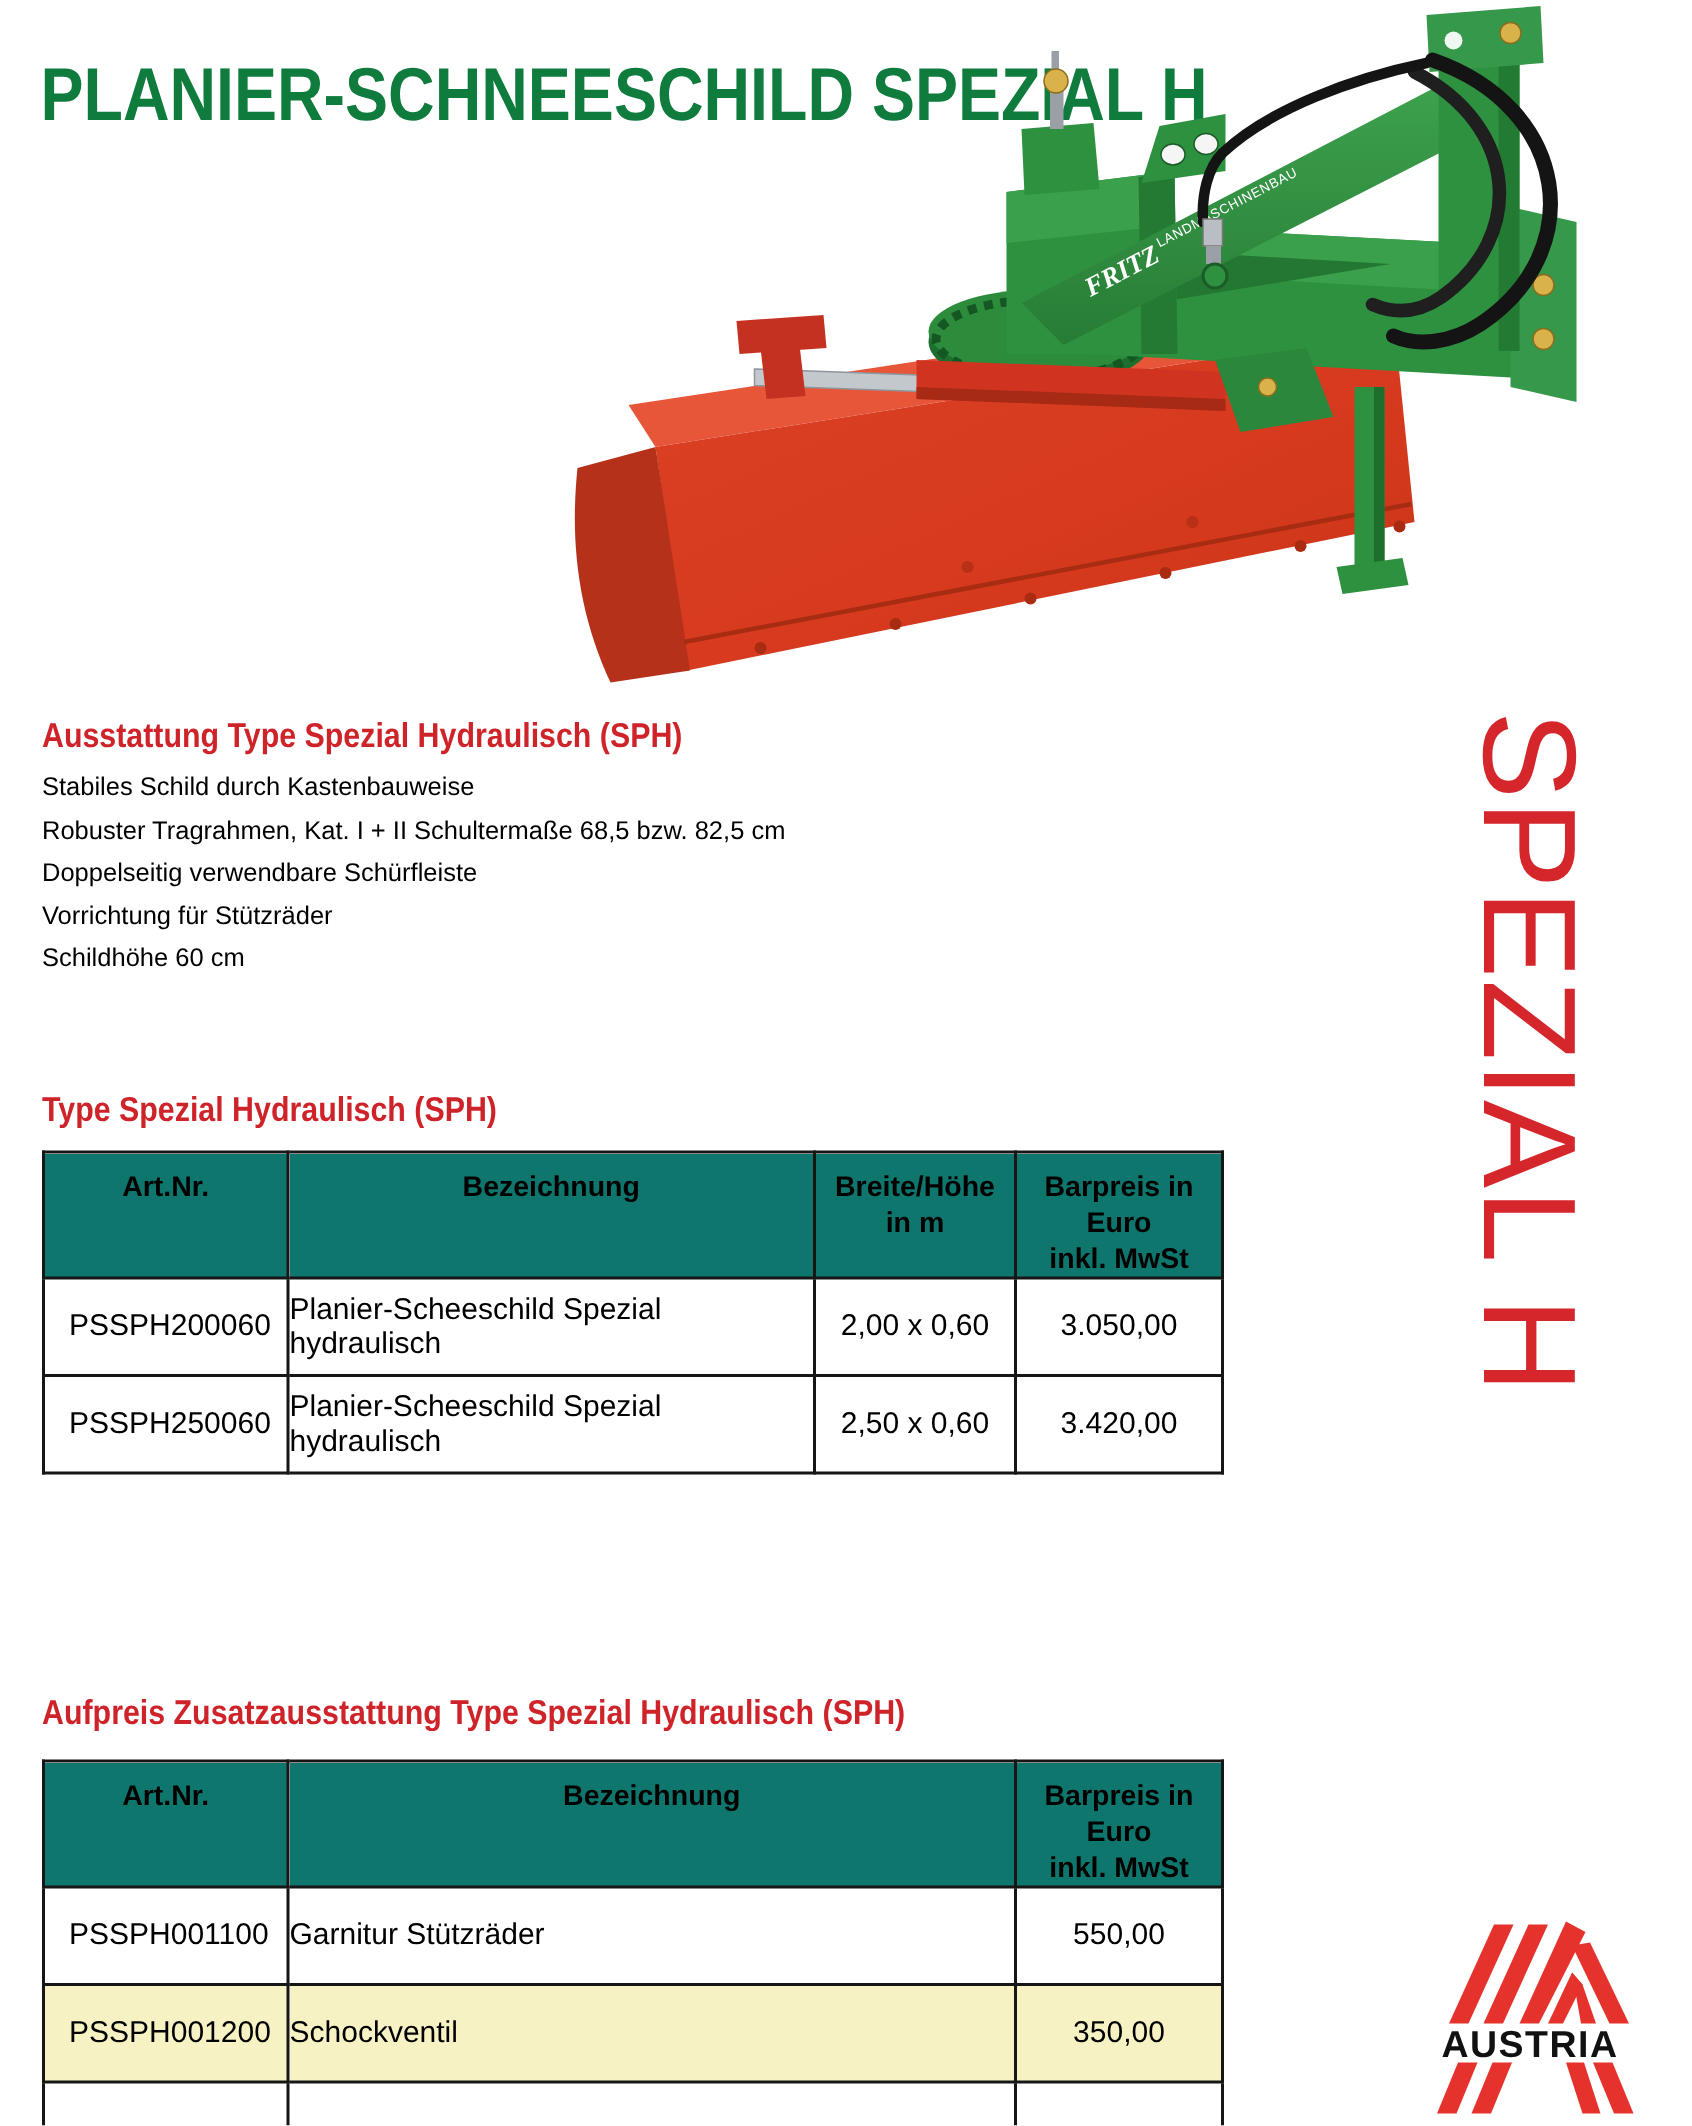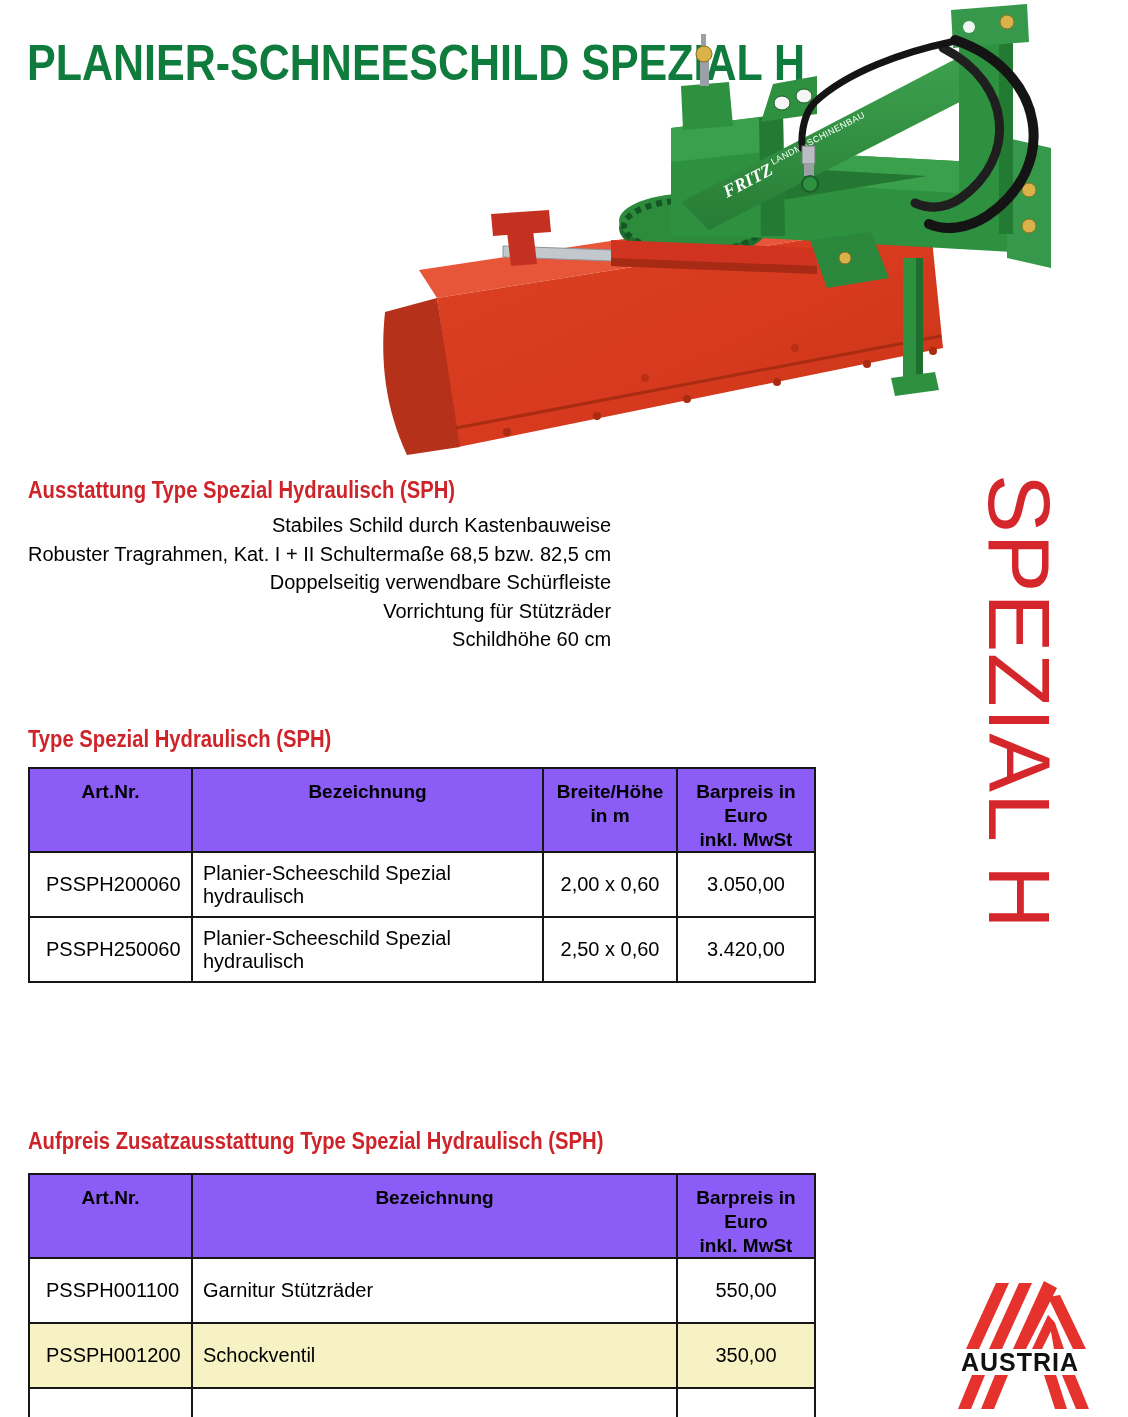--- a/index.html
+++ b/index.html
@@ -9,34 +9,34 @@
   .title{position:absolute;left:2px;top:34px;font-size:50px;font-weight:bold;
          color:#0f7c3e;white-space:nowrap;transform:scaleX(0.86);transform-origin:0 0;
          letter-spacing:0;}
 
   .red-heading{position:absolute;color:#cf232a;font-weight:bold;font-size:23px;
                white-space:nowrap;transform:scaleX(0.88);transform-origin:0 0;}
   #h-ausstattung{left:3px;top:477px;}
   #h-type{left:3px;top:726px;}
   #h-aufpreis{left:3px;top:1128px;}
 
-  .features{position:absolute;left:3px;top:511px;font-size:20px;line-height:28.6px;text-align:right;}
+  .features{position:absolute;left:3px;top:511px;font-size:17px;line-height:28.6px;}
 
   table{position:absolute;border-collapse:collapse;table-layout:fixed;background:#fff;}
   #table1{left:3px;top:767px;width:786px;}
   #table2{left:3px;top:1173px;width:786px;}
   th,td{border:2px solid #161616;overflow:hidden;}
-  th{background:#8b5cf6;font-size:19px;font-weight:bold;vertical-align:top;
+  th{background:#0f766e;font-size:19px;font-weight:bold;vertical-align:top;
      padding:11px 4px 0 4px;white-space:pre-line;text-align:center;line-height:1.25;}
   #table1 th{height:67px;}
   #table2 th{height:63px;}
   td{height:31px;font-size:20px;background:#fff;padding:0 6px;}
   tr.alt td{background:#f7f2c3;}
   td.c{text-align:center;padding:16px;}
-  td.l{text-align:left;padding-left:10px;}
+  td.l{text-align:left;padding-left:0;}
 
   .side-label{position:absolute;left:1042px;top:474px;font-size:88px;color:#d5262c;
               white-space:nowrap;transform:rotate(90deg);transform-origin:0 0;
               letter-spacing:1px;line-height:1.1;}
 
   #machine{position:absolute;left:330px;top:0;}
   #austria-logo{position:absolute;left:933px;top:1275px;}
 </style>
 </head>
 <body>

